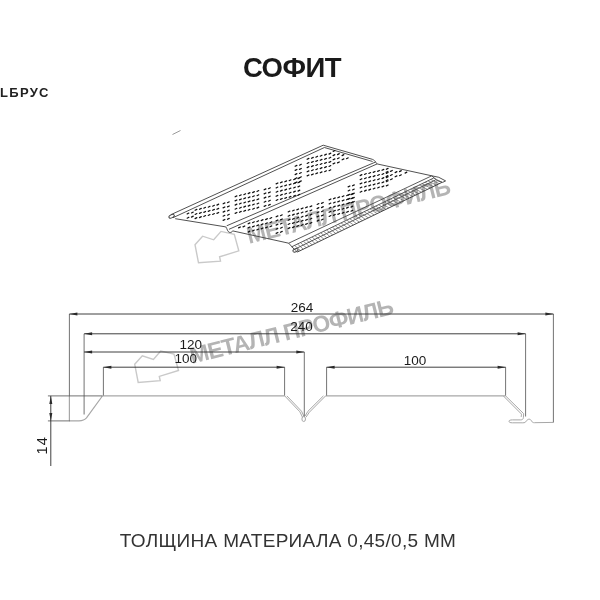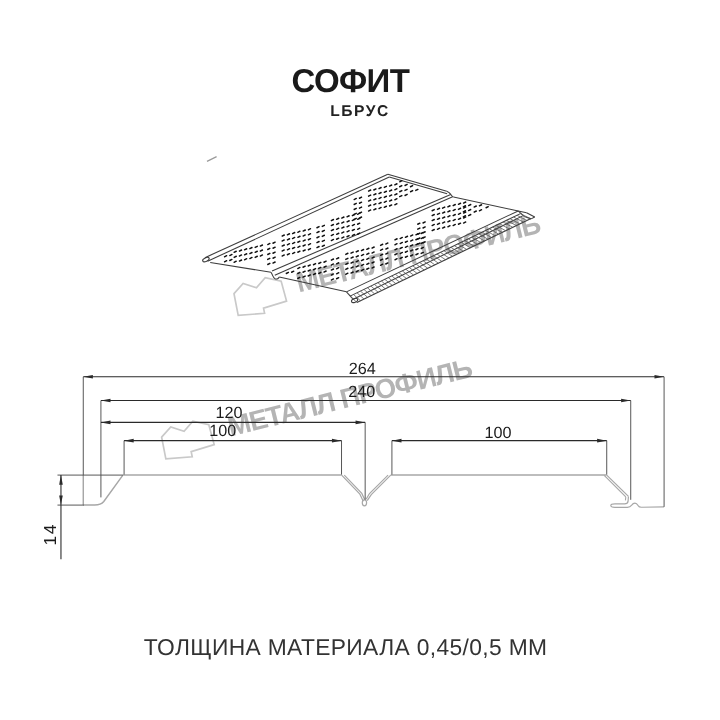--- a/index.html
+++ b/index.html
@@ -1,17 +1,17 @@
 <!DOCTYPE html>
 <html><head><meta charset="utf-8">
 <style>
 html,body{margin:0;padding:0;background:#ffffff;width:600px;height:600px;overflow:hidden;}
 .title{position:absolute;left:0;top:52.4px;width:584px;text-align:center;
  font-family:"Liberation Sans",sans-serif;font-weight:bold;font-size:27.5px;letter-spacing:-0.5px;color:#1a1a1a;}
-.sub{position:absolute;left:0;top:85px;width:600px;text-align:center;
+.sub{position:absolute;left:0;top:85px;width:600px;
  font-family:"Liberation Sans",sans-serif;font-weight:bold;font-size:13px;letter-spacing:1.3px;color:#222;}
 .note{position:absolute;left:0;top:530px;width:576px;text-align:center;
  font-family:"Liberation Sans",sans-serif;font-size:19px;letter-spacing:0.3px;color:#333;}
 </style></head>
 <body>
 <div class="title">СОФИТ</div>
 <div class="sub">LБРУС</div>
 <svg width="600" height="600" viewBox="0 0 600 600" style="position:absolute;left:0;top:0">
 <polygon points="195.0,244.7 202.6,236.2 213.7,239.8 221.0,231.4 234.3,234.4 238.8,250.9 219.6,256.8 220.5,261.1 198.5,262.8" fill="none" stroke="#c9c9c9" stroke-width="1.4"></polygon>
     <text x="249.0" y="243.8" transform="rotate(-13.9 249.0 243.8)" font-family="Liberation Sans, sans-serif" font-size="23" font-weight="bold" letter-spacing="-0.9" fill="#b4b4b4">МЕТАЛЛ ПРОФИЛЬ</text>

